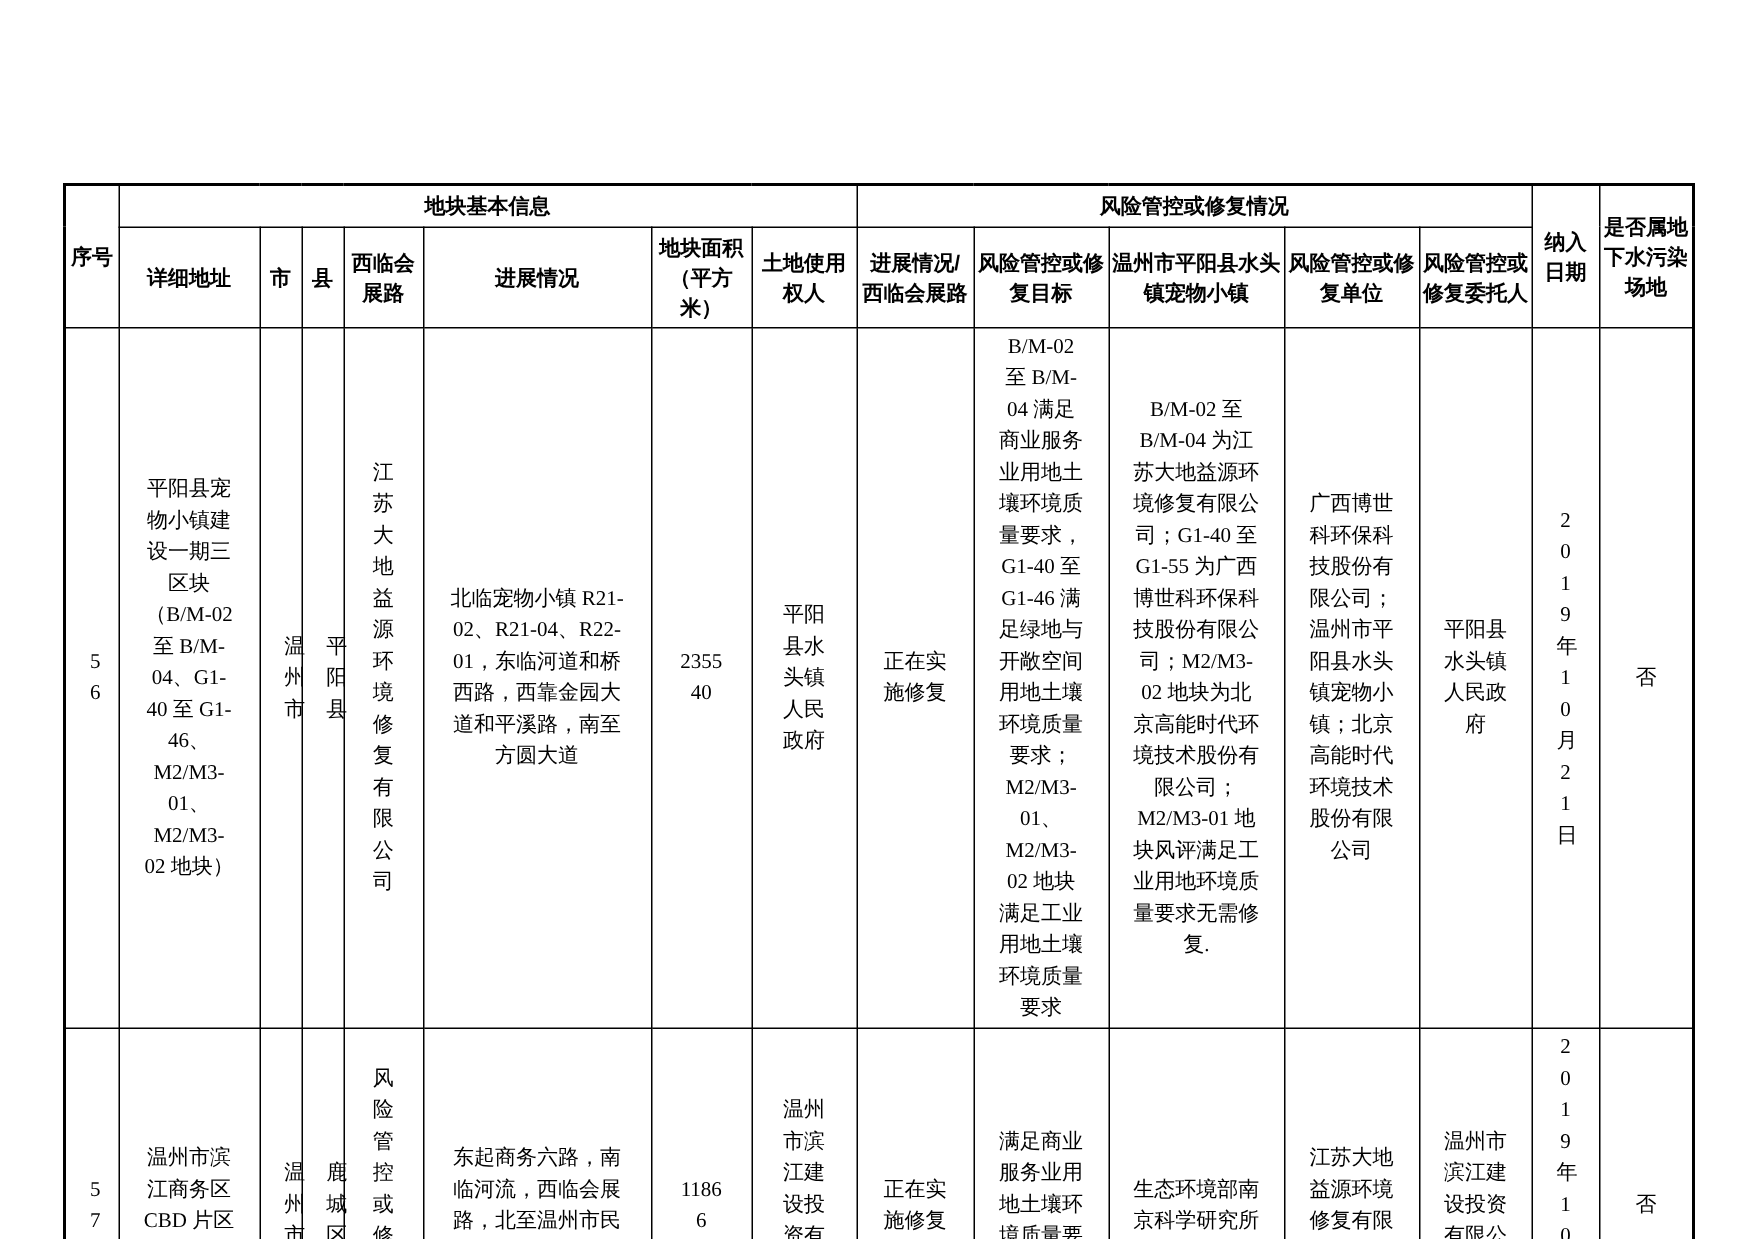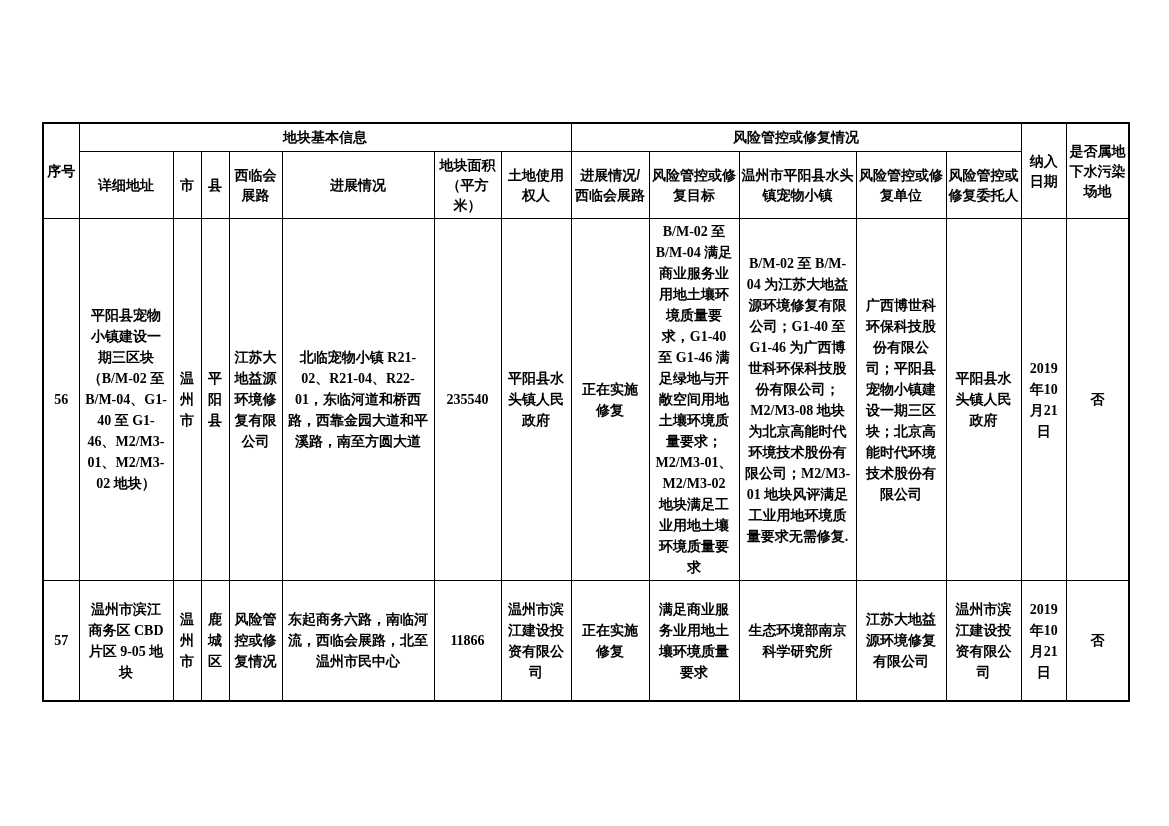--- a/index.html
+++ b/index.html
@@ -23,26 +23,25 @@
     top: 122px;
     width: 1087px;
     border-collapse: collapse;
     table-layout: fixed;
     border: 2px solid #000;
   }
   .doc-table th, .doc-table td {
     border: 1px solid #000;
     text-align: center;
     vertical-align: middle;
-    padding: 2px 5px;
+    padding: 2px 16px;
     font-size: 14px;
     line-height: 1.5;
     overflow-wrap: break-word;
     word-break: break-word;
-    font-weight: bold;
   }
   .doc-table thead th {
     font-family: "Liberation Sans", "DejaVu Sans", sans-serif;
     font-weight: 700;
     line-height: 1.45;
     padding: 3px 2px;
   }
   thead tr.hrow-1 { height: 28px; }
   thead tr.hrow-2 { height: 46px; }
   tbody tr.row-a { height: 356px; }
@@ -98,22 +97,22 @@
         <td>56</td>
         <td>平阳县宠物小镇建设一期三区块（B/M-02 至 B/M-04、G1-40 至 G1-46、M2/M3-01、M2/M3-02 地块）</td>
         <td>温州市</td>
         <td>平阳县</td>
         <td>江苏大地益源环境修复有限公司</td>
         <td>北临宠物小镇 R21-02、R21-04、R22-01，东临河道和桥西路，西靠金园大道和平溪路，南至方圆大道</td>
         <td>235540</td>
         <td>平阳县水头镇人民政府</td>
         <td>正在实施修复</td>
         <td>B/M-02 至 B/M-04 满足商业服务业用地土壤环境质量要求，G1-40 至 G1-46 满足绿地与开敞空间用地土壤环境质量要求；M2/M3-01、M2/M3-02 地块满足工业用地土壤环境质量要求</td>
-        <td>B/M-02 至 B/M-04 为江苏大地益源环境修复有限公司；G1-40 至 G1-46 为广西博世科环保科技股份有限公司；M2/M3-08 地块为北京高能时代环境技术股份有限公司；M2/M3-01 地块风评满足工业用地环境质量要求无需修复.</td>
-        <td>广西博世科环保科技股份有限公司；平阳县宠物小镇建设一期三区块；北京高能时代环境技术股份有限公司</td>
+        <td>B/M-02 至 B/M-04 为江苏大地益源环境修复有限公司；G1-40 至 G1-55 为广西博世科环保科技股份有限公司；M2/M3-02 地块为北京高能时代环境技术股份有限公司；M2/M3-01 地块风评满足工业用地环境质量要求无需修复.</td>
+        <td>广西博世科环保科技股份有限公司；温州市平阳县水头镇宠物小镇；北京高能时代环境技术股份有限公司</td>
         <td>平阳县水头镇人民政府</td>
         <td>2019年10月21日</td>
         <td>否</td>
       </tr>
       <tr class="row-b">
         <td>57</td>
         <td>温州市滨江商务区 CBD 片区 9-05 地块</td>
         <td>温州市</td>
         <td>鹿城区</td>
         <td>风险管控或修复情况</td>

